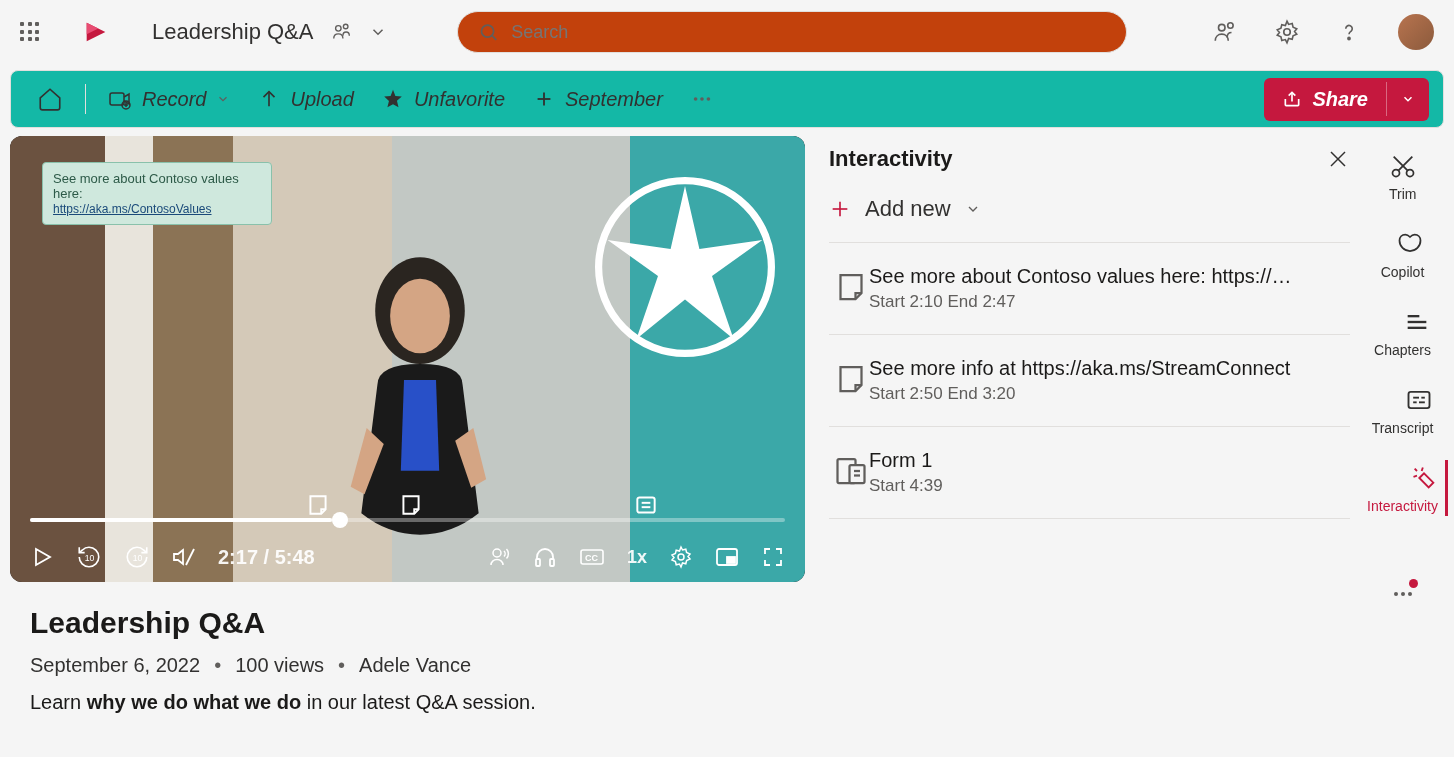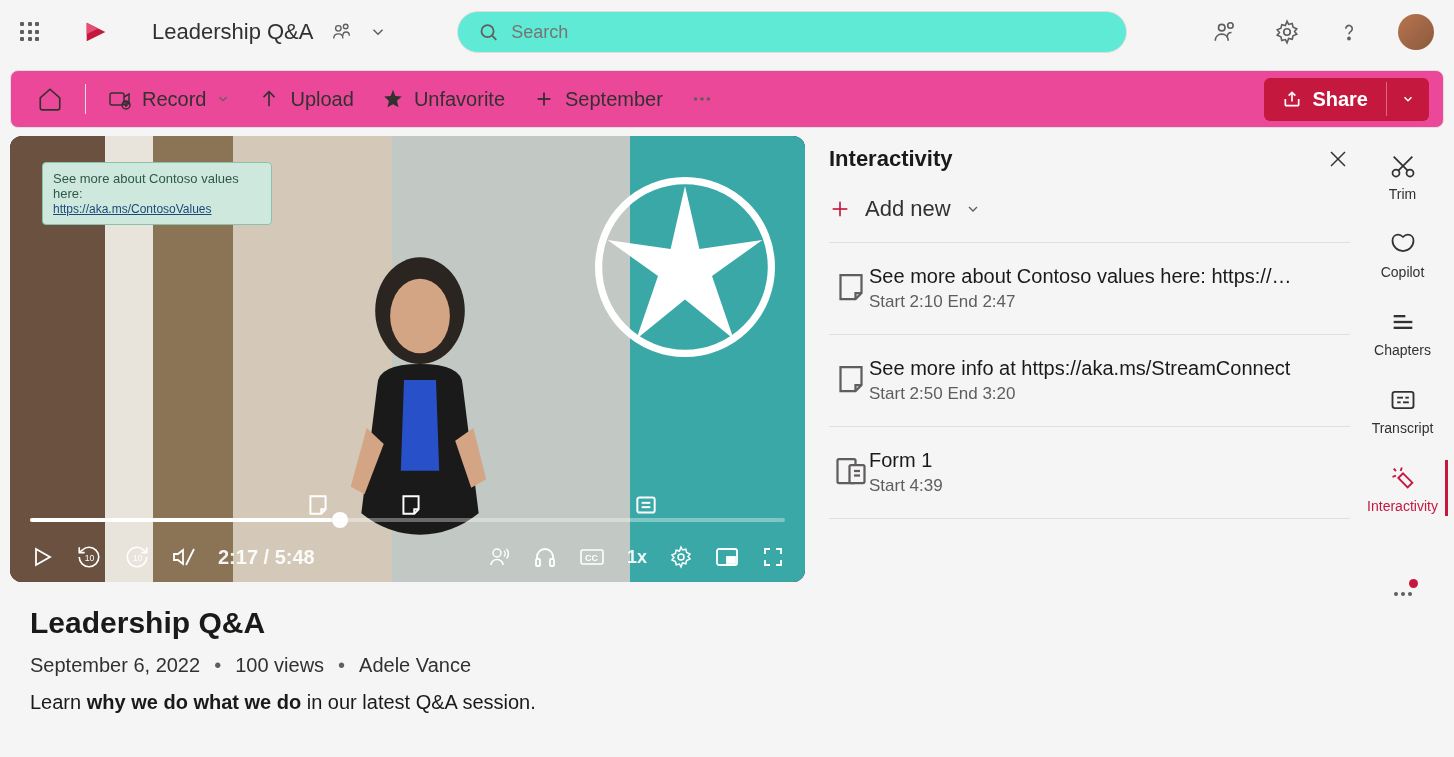--- a/index.html
+++ b/index.html
@@ -6,28 +6,28 @@
 body { background: #f5f5f5; width: 1454px; height: 757px; overflow: hidden; }
 
 
 .top-header { height: 64px; display: flex; align-items: center; padding: 0 20px; gap: 12px; }
 .waffle { width: 20px; height: 20px; display: grid; grid-template-columns: repeat(3,1fr); grid-template-rows: repeat(3,1fr); gap: 3px; cursor: pointer; }
 .waffle span { background:#605e5c; width:4px; height:4px; border-radius:1px; }
 .brand-logo { width: 28px; height: 28px; margin-left: 30px; }
 .page-title-top { font-size: 22px; color: #323130; margin-left: 30px; }
 .shared-icon { margin-left: 6px; }
 .chevron-small { margin-left: 4px; color:#605e5c; cursor:pointer; }
-.search-box { flex: 0 0 670px; height: 42px; background: #5eead4; border: 1px solid #e1dfdd; border-radius: 24px; display: flex; align-items: center; padding: 0 20px; margin-left: 58px; }
+.search-box { flex: 0 0 670px; height: 42px; background: #c2410c; border: 1px solid #e1dfdd; border-radius: 24px; display: flex; align-items: center; padding: 0 20px; margin-left: 58px; }
 .search-box input { border: none; outline: none; font-size: 18px; width: 100%; background: transparent; }
 .header-right { margin-left: auto; display: flex; align-items: center; gap: 36px; }
 .header-icon { color: #605e5c; cursor:pointer; }
 .avatar { width: 36px; height: 36px; border-radius: 50%; background: linear-gradient(135deg,#b8744f,#8b5a3c); }
 
 
-.command-bar { margin: 6px 10px 0; background:#ec4899; border:1px solid #e1dfdd; border-radius: 8px; height: 58px; display:flex; align-items:center; padding: 0 14px; gap:4px; }
+.command-bar { margin: 6px 10px 0; background:#14b8a6; border:1px solid #e1dfdd; border-radius: 8px; height: 58px; display:flex; align-items:center; padding: 0 14px; gap:4px;font-style:italic; }
 .cmd-btn { display:flex; align-items:center; gap:10px; padding: 6px 12px; border-radius:4px; cursor:pointer; color:#323130; font-size:20px; }
 .divider { width:1px; height:30px; background:#e1dfdd; margin: 0 6px; }
 .cmd-right { margin-left:auto; display:flex; align-items:center; gap:14px; }
 .mode-pill { display:flex; align-items:center; gap:12px; border:1px solid #c8c6c4; border-radius:6px; padding: 8px 14px; cursor:pointer; }
 .share-btn { display:flex; align-items:center; background:#c5183e; color:#fff; border-radius:6px; overflow:hidden; }
 .share-main { display:flex; align-items:center; gap:10px; padding: 10px 18px; font-size:20px; font-weight:600; cursor:pointer; }
 .share-split { border-left:1px solid rgba(255,255,255,0.35); padding: 10px 14px; cursor:pointer; }
 
 
 .main { display:flex; margin: 8px 10px 0; gap:0; }
@@ -69,21 +69,21 @@
 .panel-list { margin-top:20px; }
 .panel-item { display:flex; padding: 22px 4px; border-top:1px solid #e1dfdd; cursor:pointer; }
 .panel-item:last-child { border-bottom:1px solid #e1dfdd; }
 .item-icon { width:36px; height:36px; color:#605e5c; flex-shrink:0; margin-top:4px; }
 .item-body { flex:1; min-width:0; }
 .item-title { font-size:20px; color:#1b1a19; white-space:nowrap; overflow:hidden; text-overflow:ellipsis; }
 .item-sub { font-size:17px; color:#605e5c; margin-top:4px; }
 
 
 .rail { width:84px; display:flex; flex-direction:column; align-items:center; gap:28px; padding-top:6px; border-left:1px solid transparent; }
-.rail-item { display:flex; flex-direction:column; align-items:center; gap:6px; cursor:pointer; color:#323130; font-size:14px; position:relative; }
+.rail-item { display:flex; flex-direction:column; align-items:flex-end; gap:6px; cursor:pointer; color:#323130; font-size:14px; position:relative; }
 .rail-item.active { color:#c5183e; }
 .rail-item.active::after { content:''; position:absolute; right:-10px; top:-4px; width:3px; height:56px; background:#c5183e; }
 .rail-more { margin-top:40px; position:relative; cursor:pointer; }
 .rail-more-dot { position:absolute; top:-3px; right:-3px; width:9px; height:9px; background:#c5183e; border-radius:50%; }
 
 svg { display:block; }
 </style>
 </head>
 <body>
 

